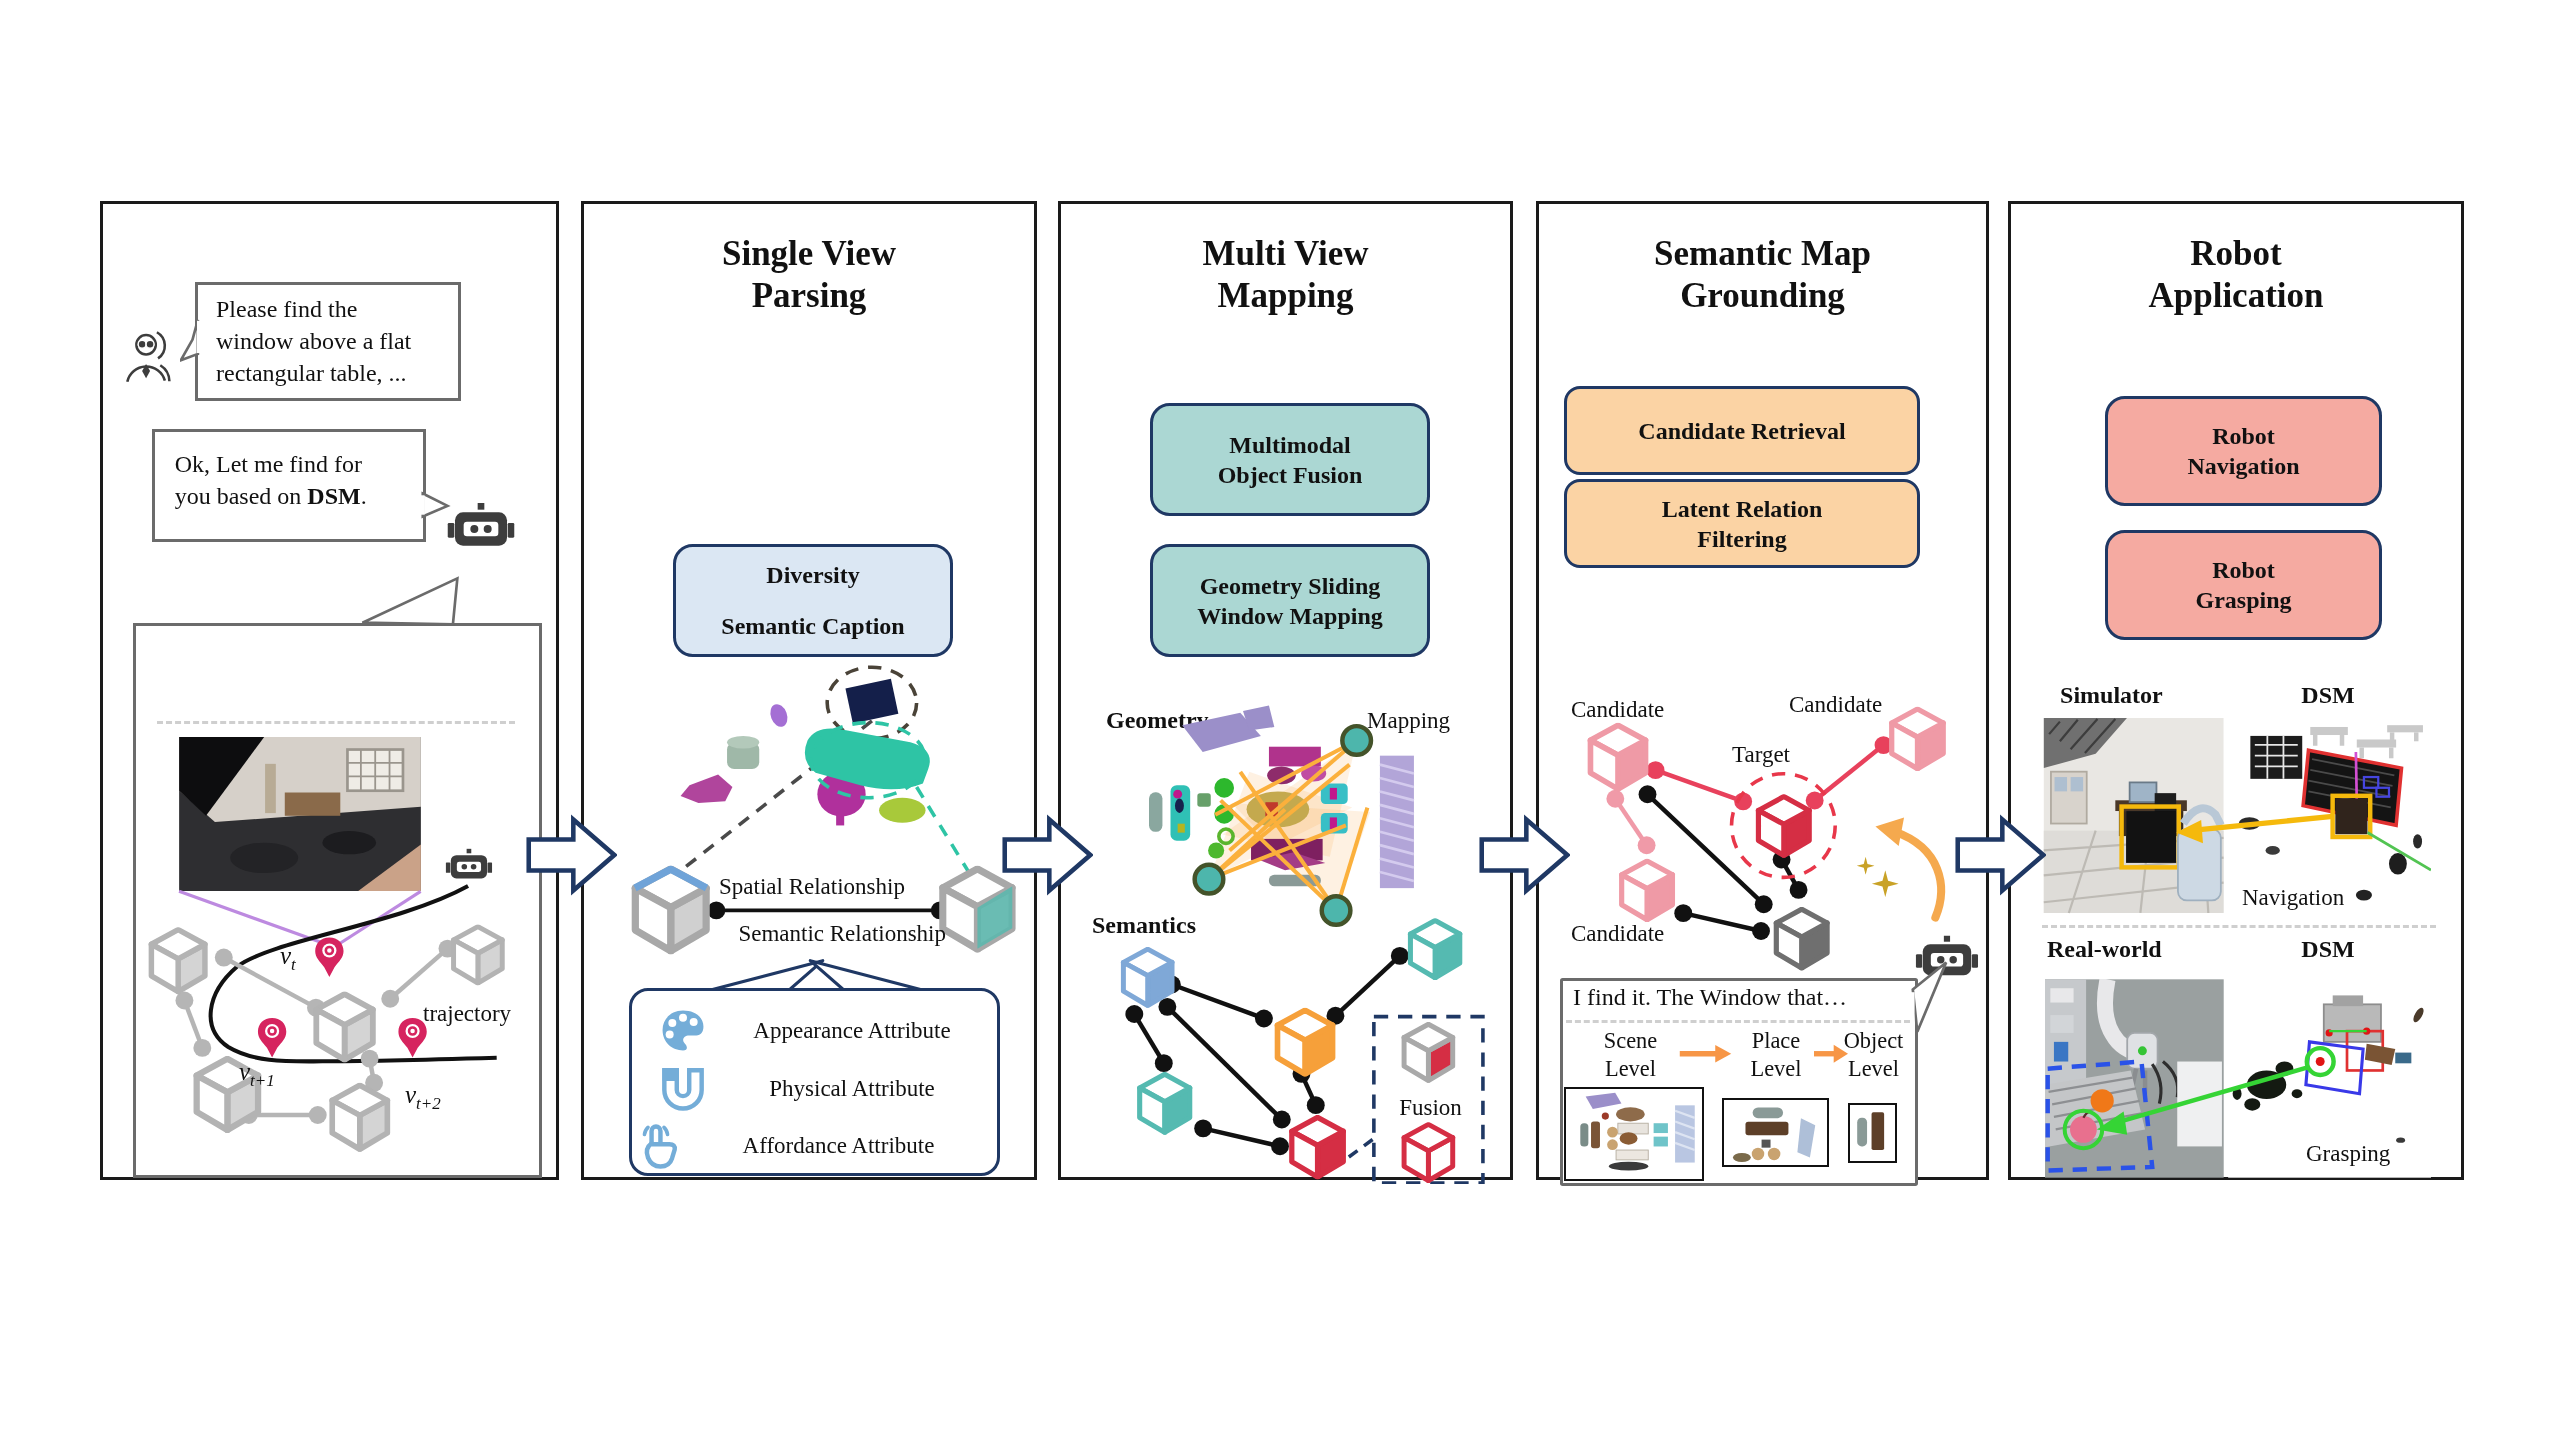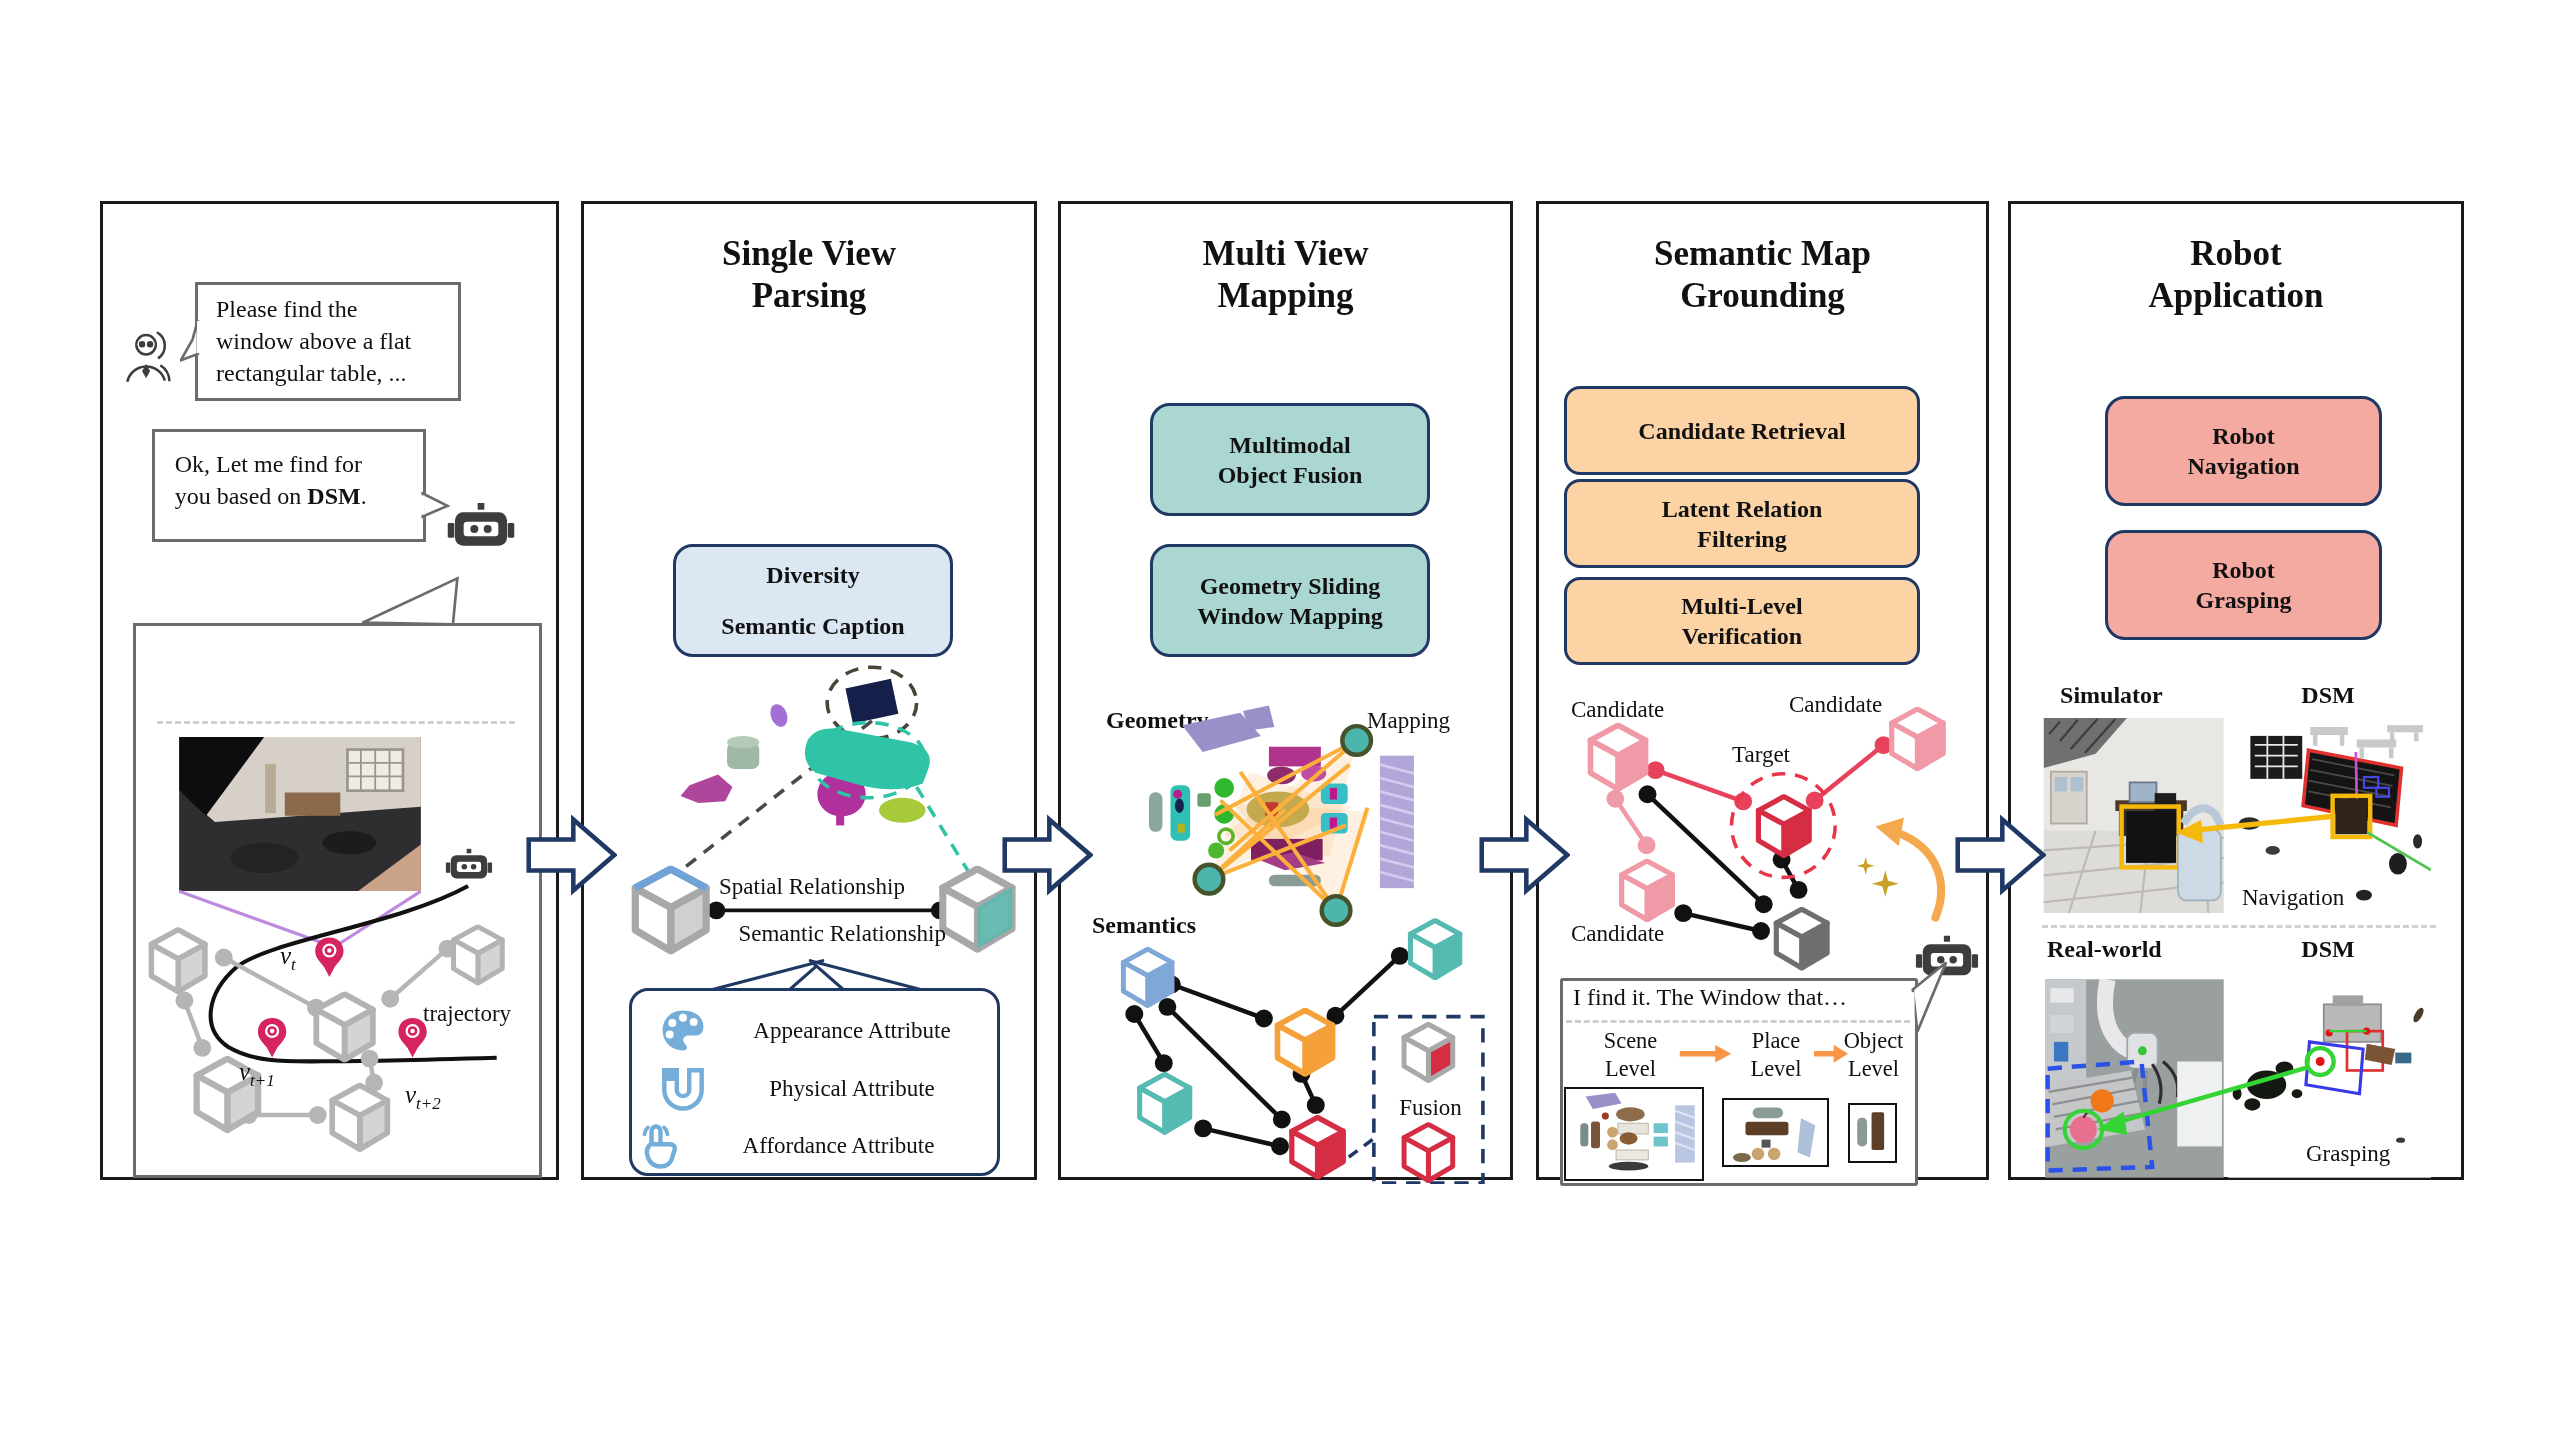--- a/index.html
+++ b/index.html
@@ -329,24 +329,20 @@
       <div>Semantic Map</div>
         <div>Grounding</div>
     </div>
     <div class="pillbox" style="left:25px;top:182px;width:356px;height:89px;background:var(--orange-box);border-radius:16px;">
       <div>Candidate Retrieval</div>
     </div>
     <div class="pillbox" style="left:25px;top:275px;width:356px;height:89px;background:var(--orange-box);border-radius:16px;">
       <div>Latent Relation</div>
         <div>Filtering</div>
     </div>
-    <div class="pillbox" style="left:25px;top:373px;width:356px;height:88px;background:var(--orange-box);border-radius:16px;">
-      <div>Multi-Level</div>
-        <div>Verification</div>
-    </div>
 
     <div class="lbl" style="left:32px;top:492px">Candidate</div>
     <div class="lbl" style="left:250px;top:487px">Candidate</div>
     <div class="lbl" style="left:193px;top:537px">Target</div>
     <div class="lbl" style="left:32px;top:716px">Candidate</div>
 
     <svg class="abs" style="left:0;top:483px" width="453" height="295" viewBox="0 0 506 330">
       <g style="stroke:#e8415c;stroke-width:5">
         <line x1="130" y1="93" x2="228" y2="128"></line>
           <line x1="385" y1="65" x2="308" y2="127"></line>

